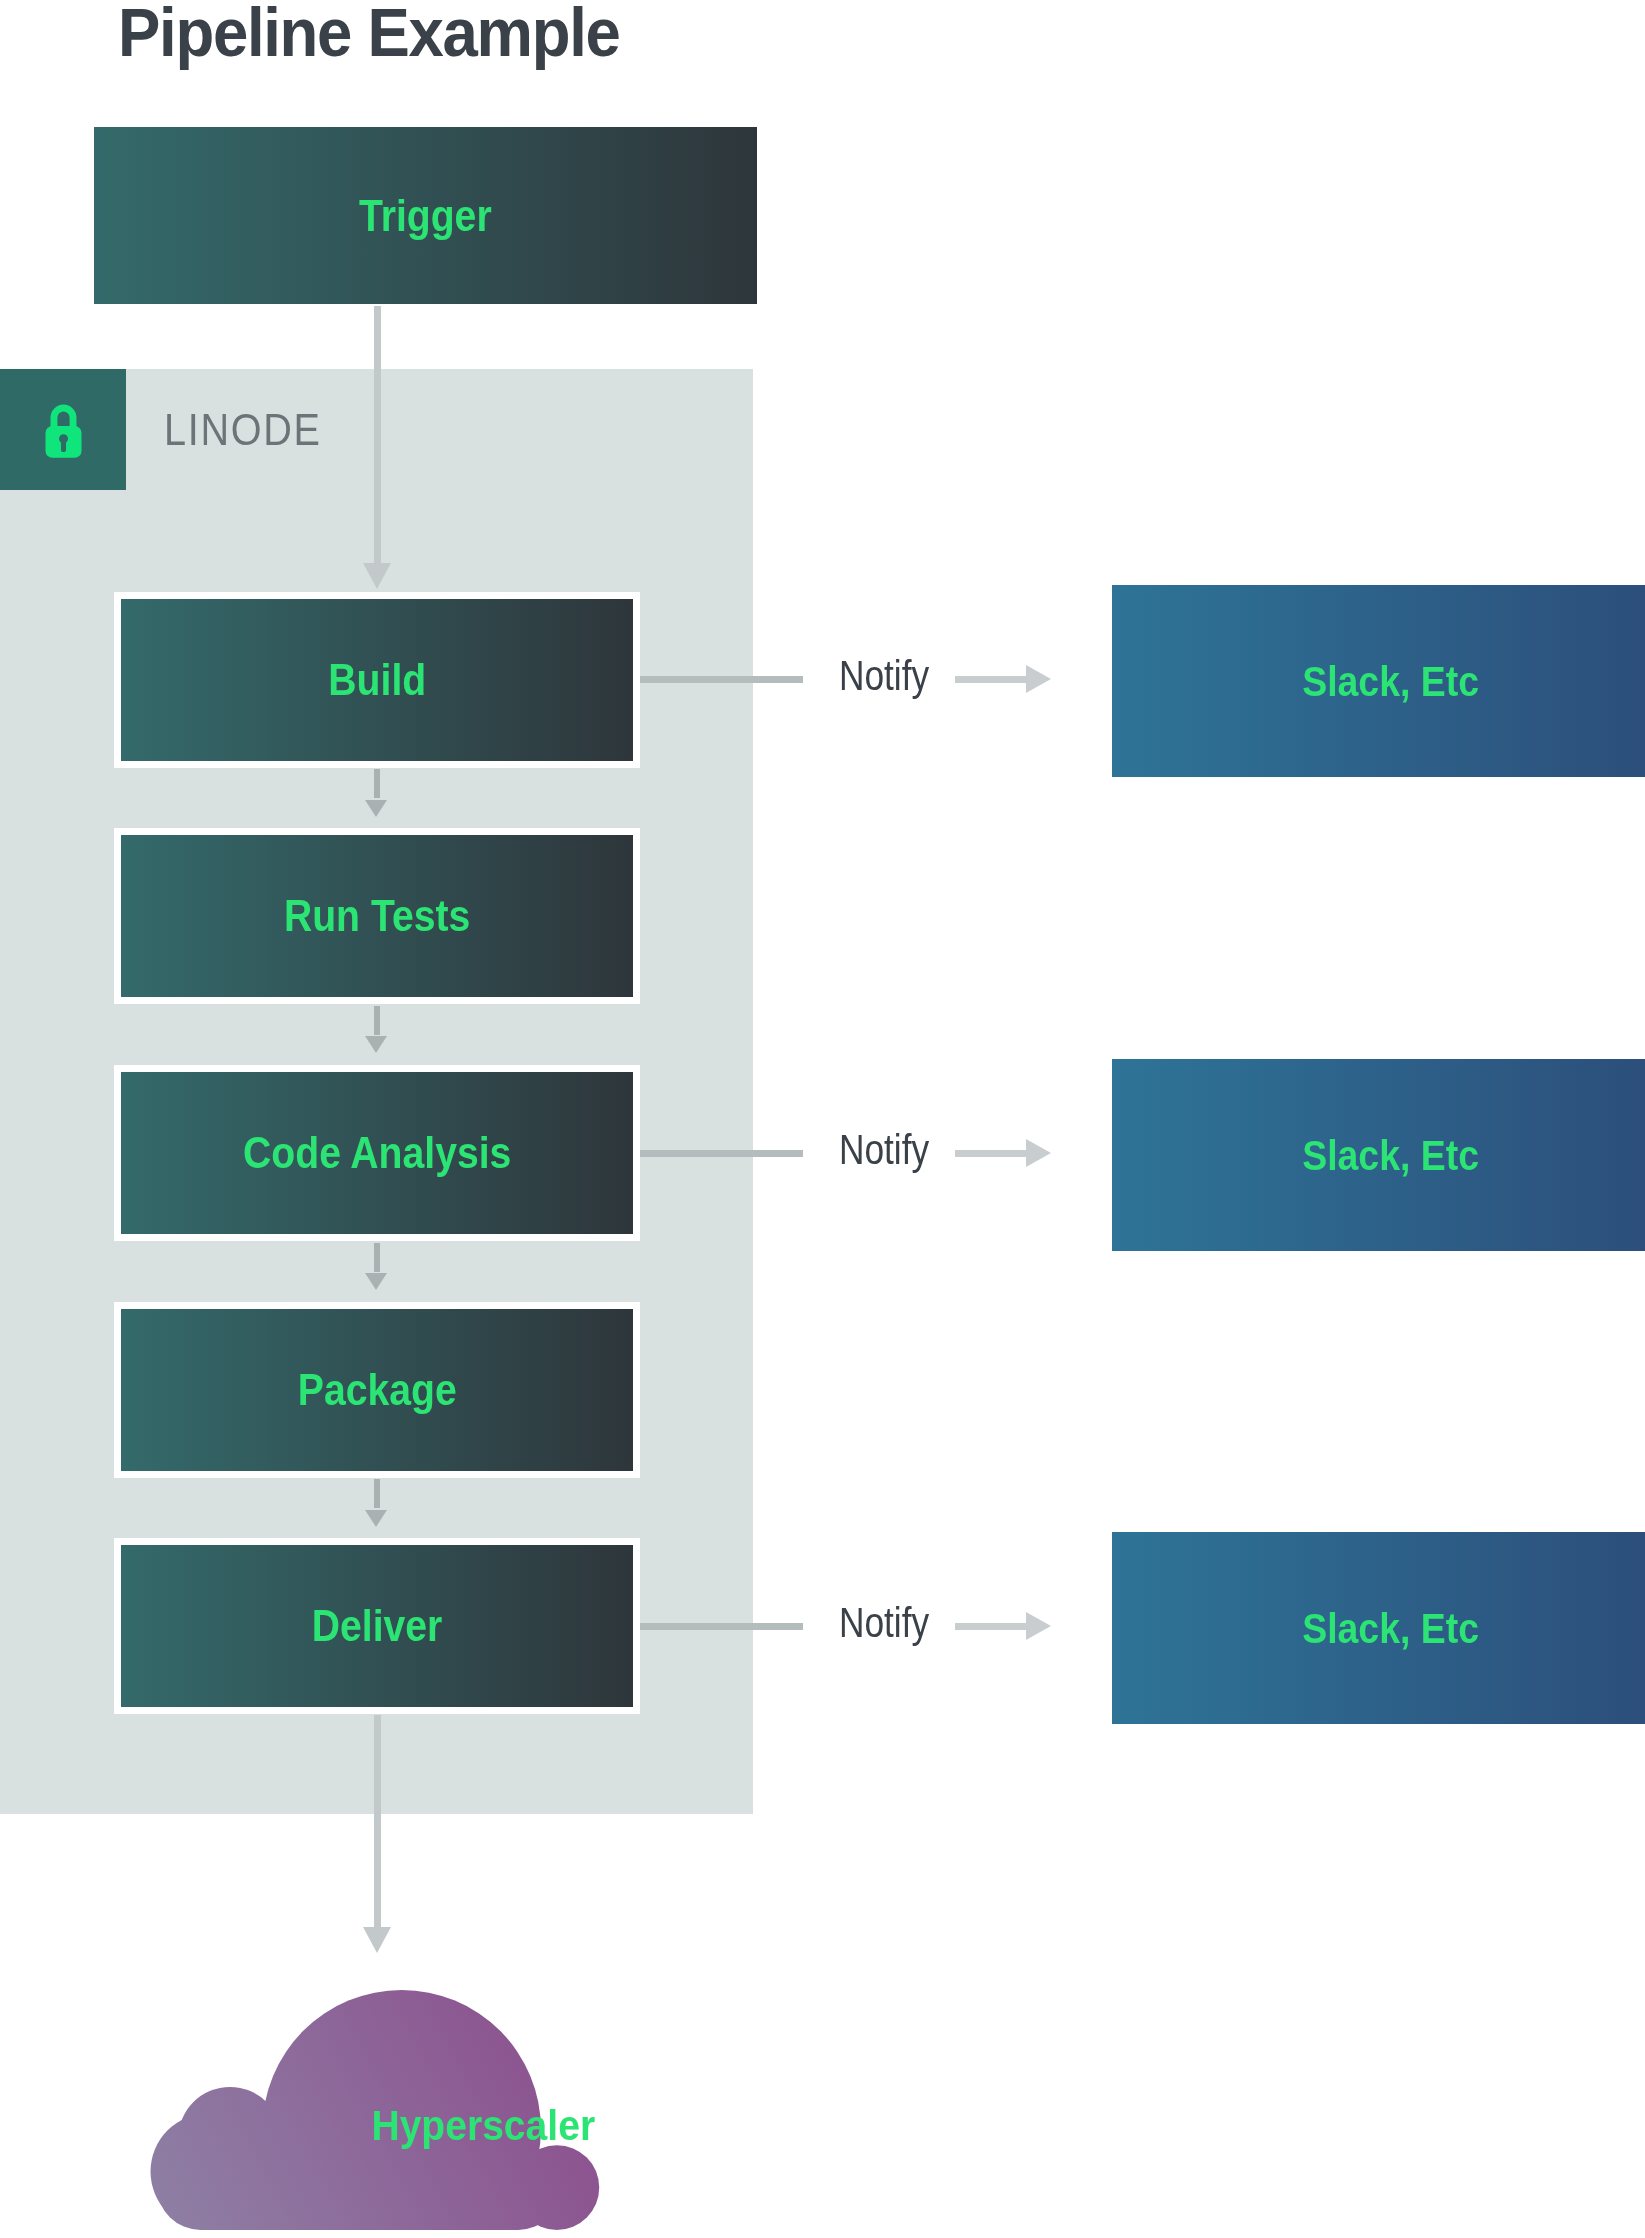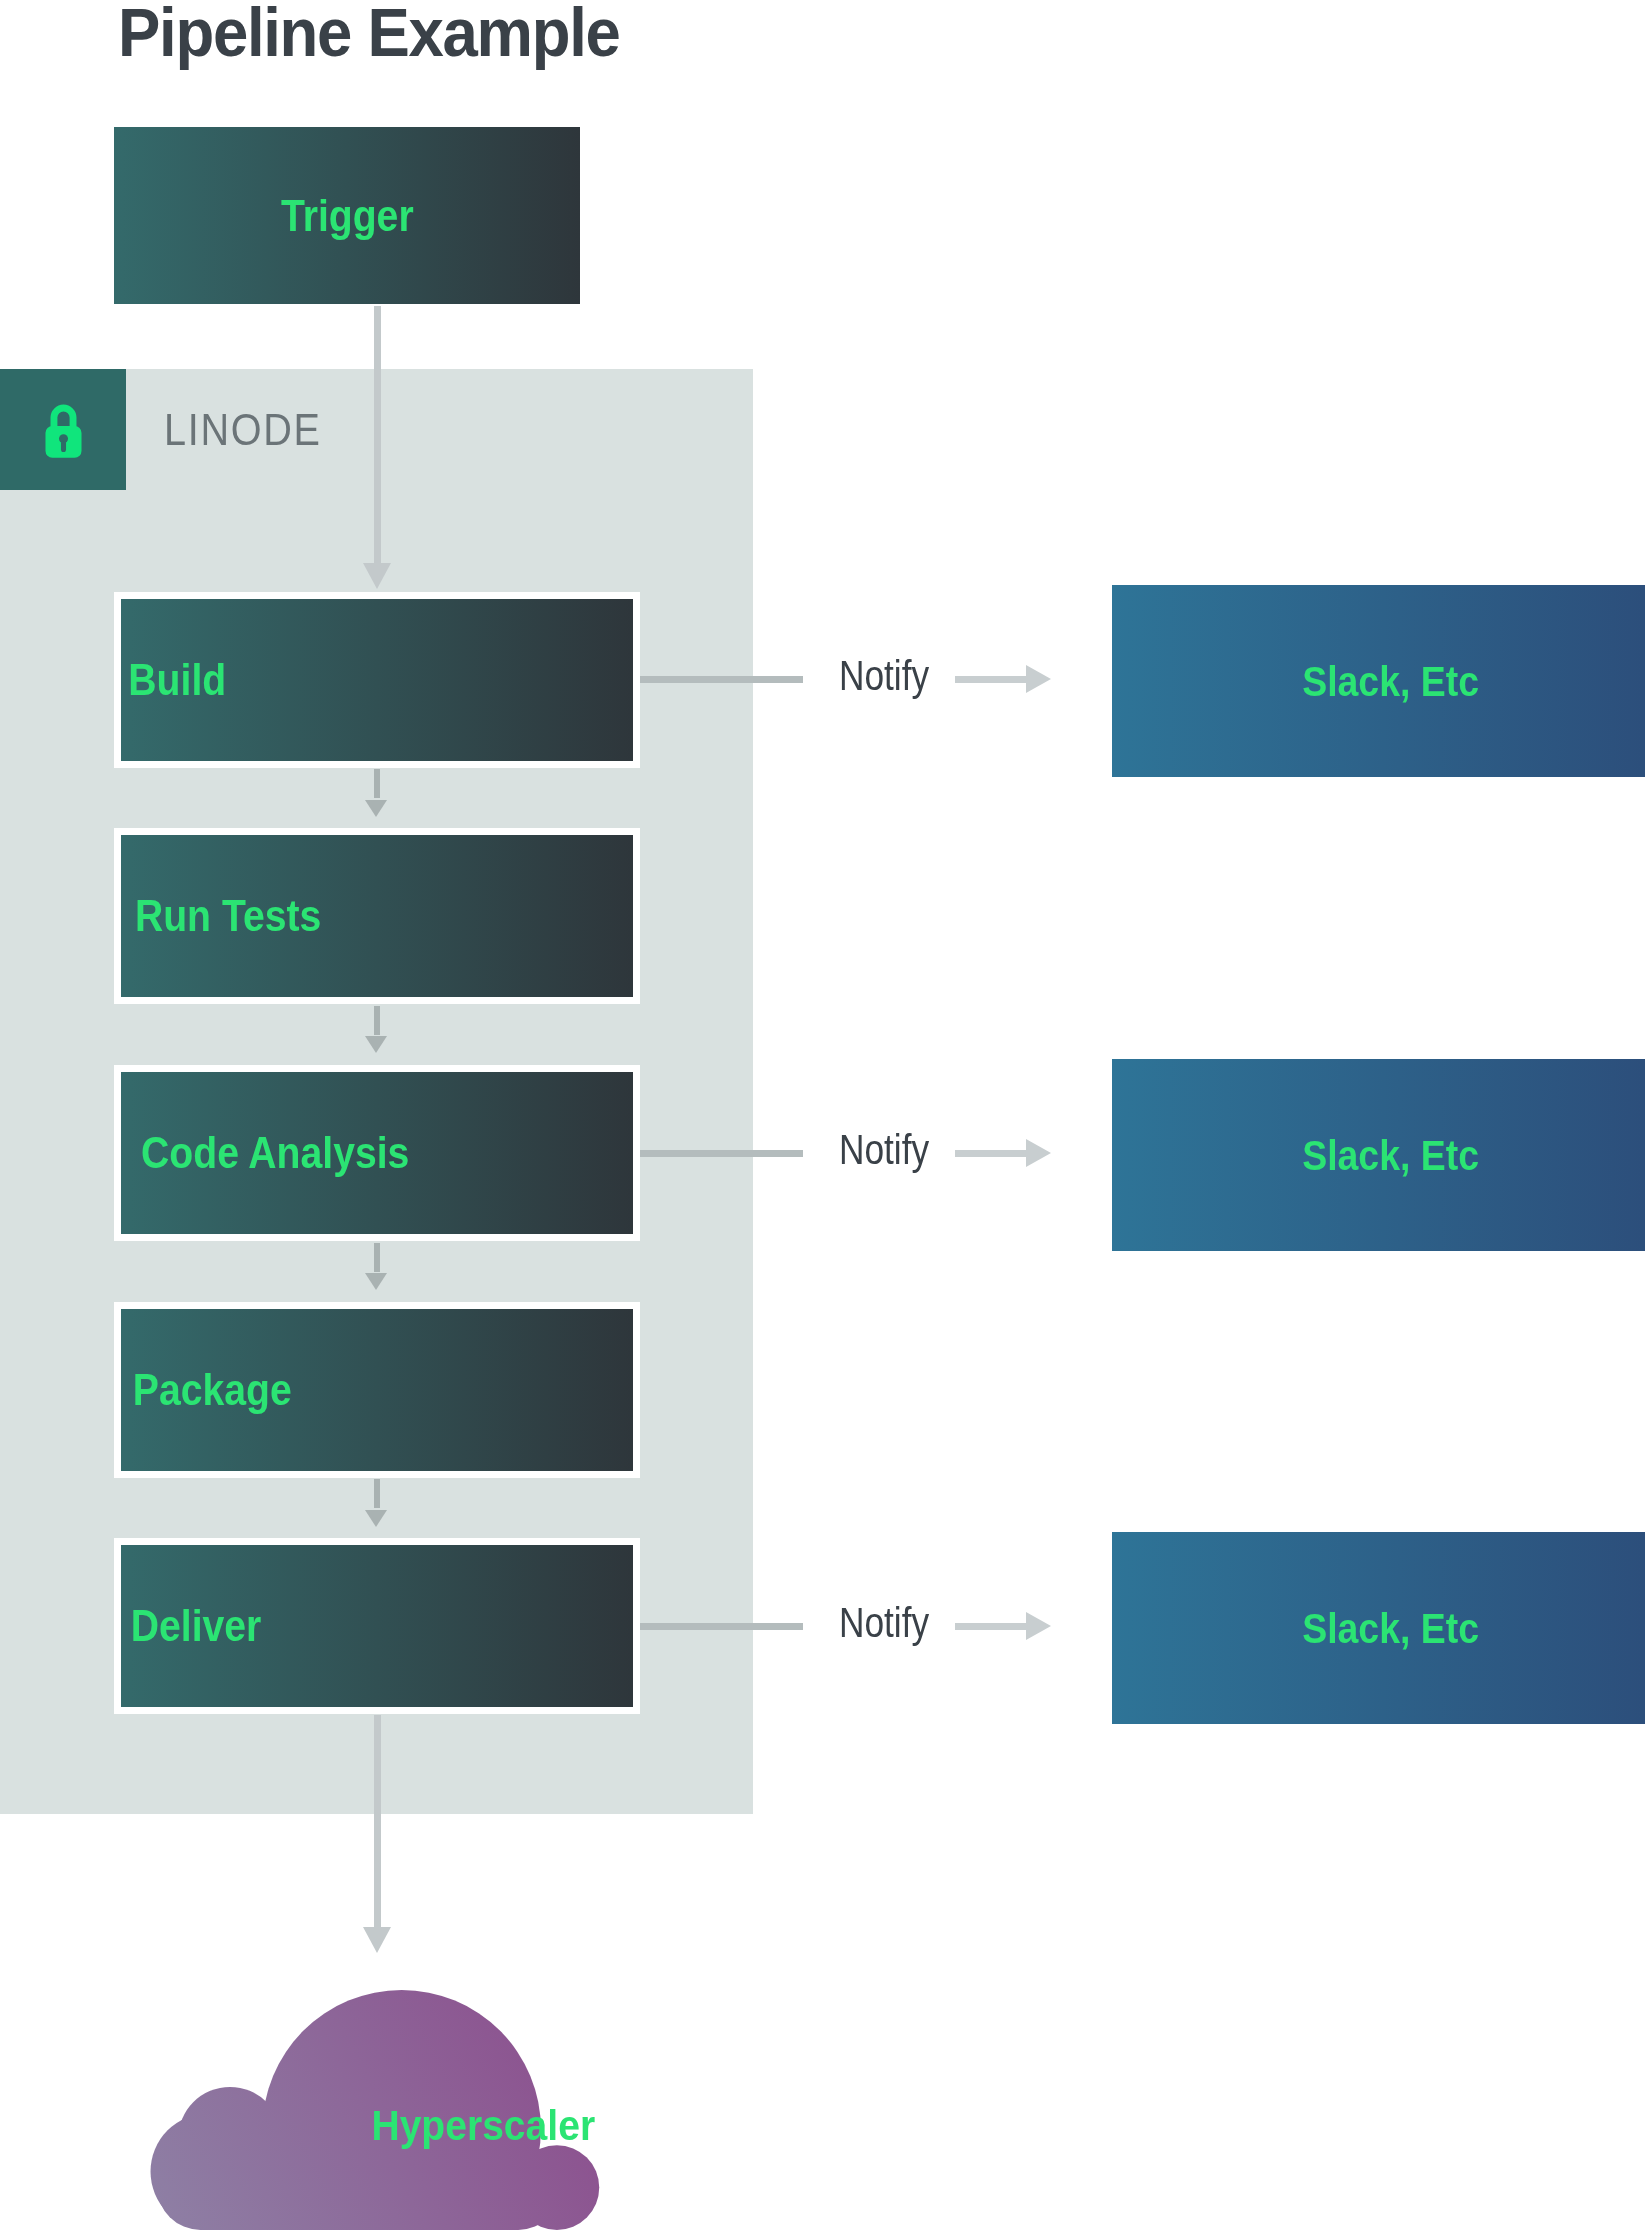--- a/index.html
+++ b/index.html
@@ -19,32 +19,32 @@
     display:flex;align-items:center;justify-content:center;
   }
   .linode-label{
     position:absolute;left:164px;top:369px;height:121px;
     display:flex;align-items:center;
     font-size:44px;font-weight:400;color:#6b7478;letter-spacing:1.9px;
     transform:scaleX(0.9);transform-origin:0 50%;white-space:nowrap;
   }
   
   .trigger{
-    position:absolute;left:114px;top:127px;width:466px;height:177px;
+    position:absolute;left:94px;top:127px;width:663px;height:177px;
     background:linear-gradient(90deg,#346a6b 0%,#2e363b 100%);
     display:flex;align-items:center;justify-content:center;
   }
   .stage{
     position:absolute;left:114px;width:526px;height:176px;
     background:#ffffff;padding:6.6px;box-sizing:border-box;
   }
   .stage-inner{
     width:100%;height:100%;
     background:linear-gradient(90deg,#346a6b 0%,#2e363b 100%);
-    display:flex;align-items:center;
+    display:flex;align-items:center;justify-content:center;
   }
   .stage-label{
     color:#2be473;font-weight:700;font-size:45px;
     transform:scaleX(0.87);white-space:nowrap;
   }
   .s0{top:592px}.s1{top:828px}.s2{top:1065px}.s3{top:1302px}.s4{top:1538px}
   
   .vline{position:absolute;width:6.6px;background:#c3c9cb;}
   .vline-mini{position:absolute;width:5.6px;left:374px;height:29px;background:#a9b2b2;}
   .tri-down{

